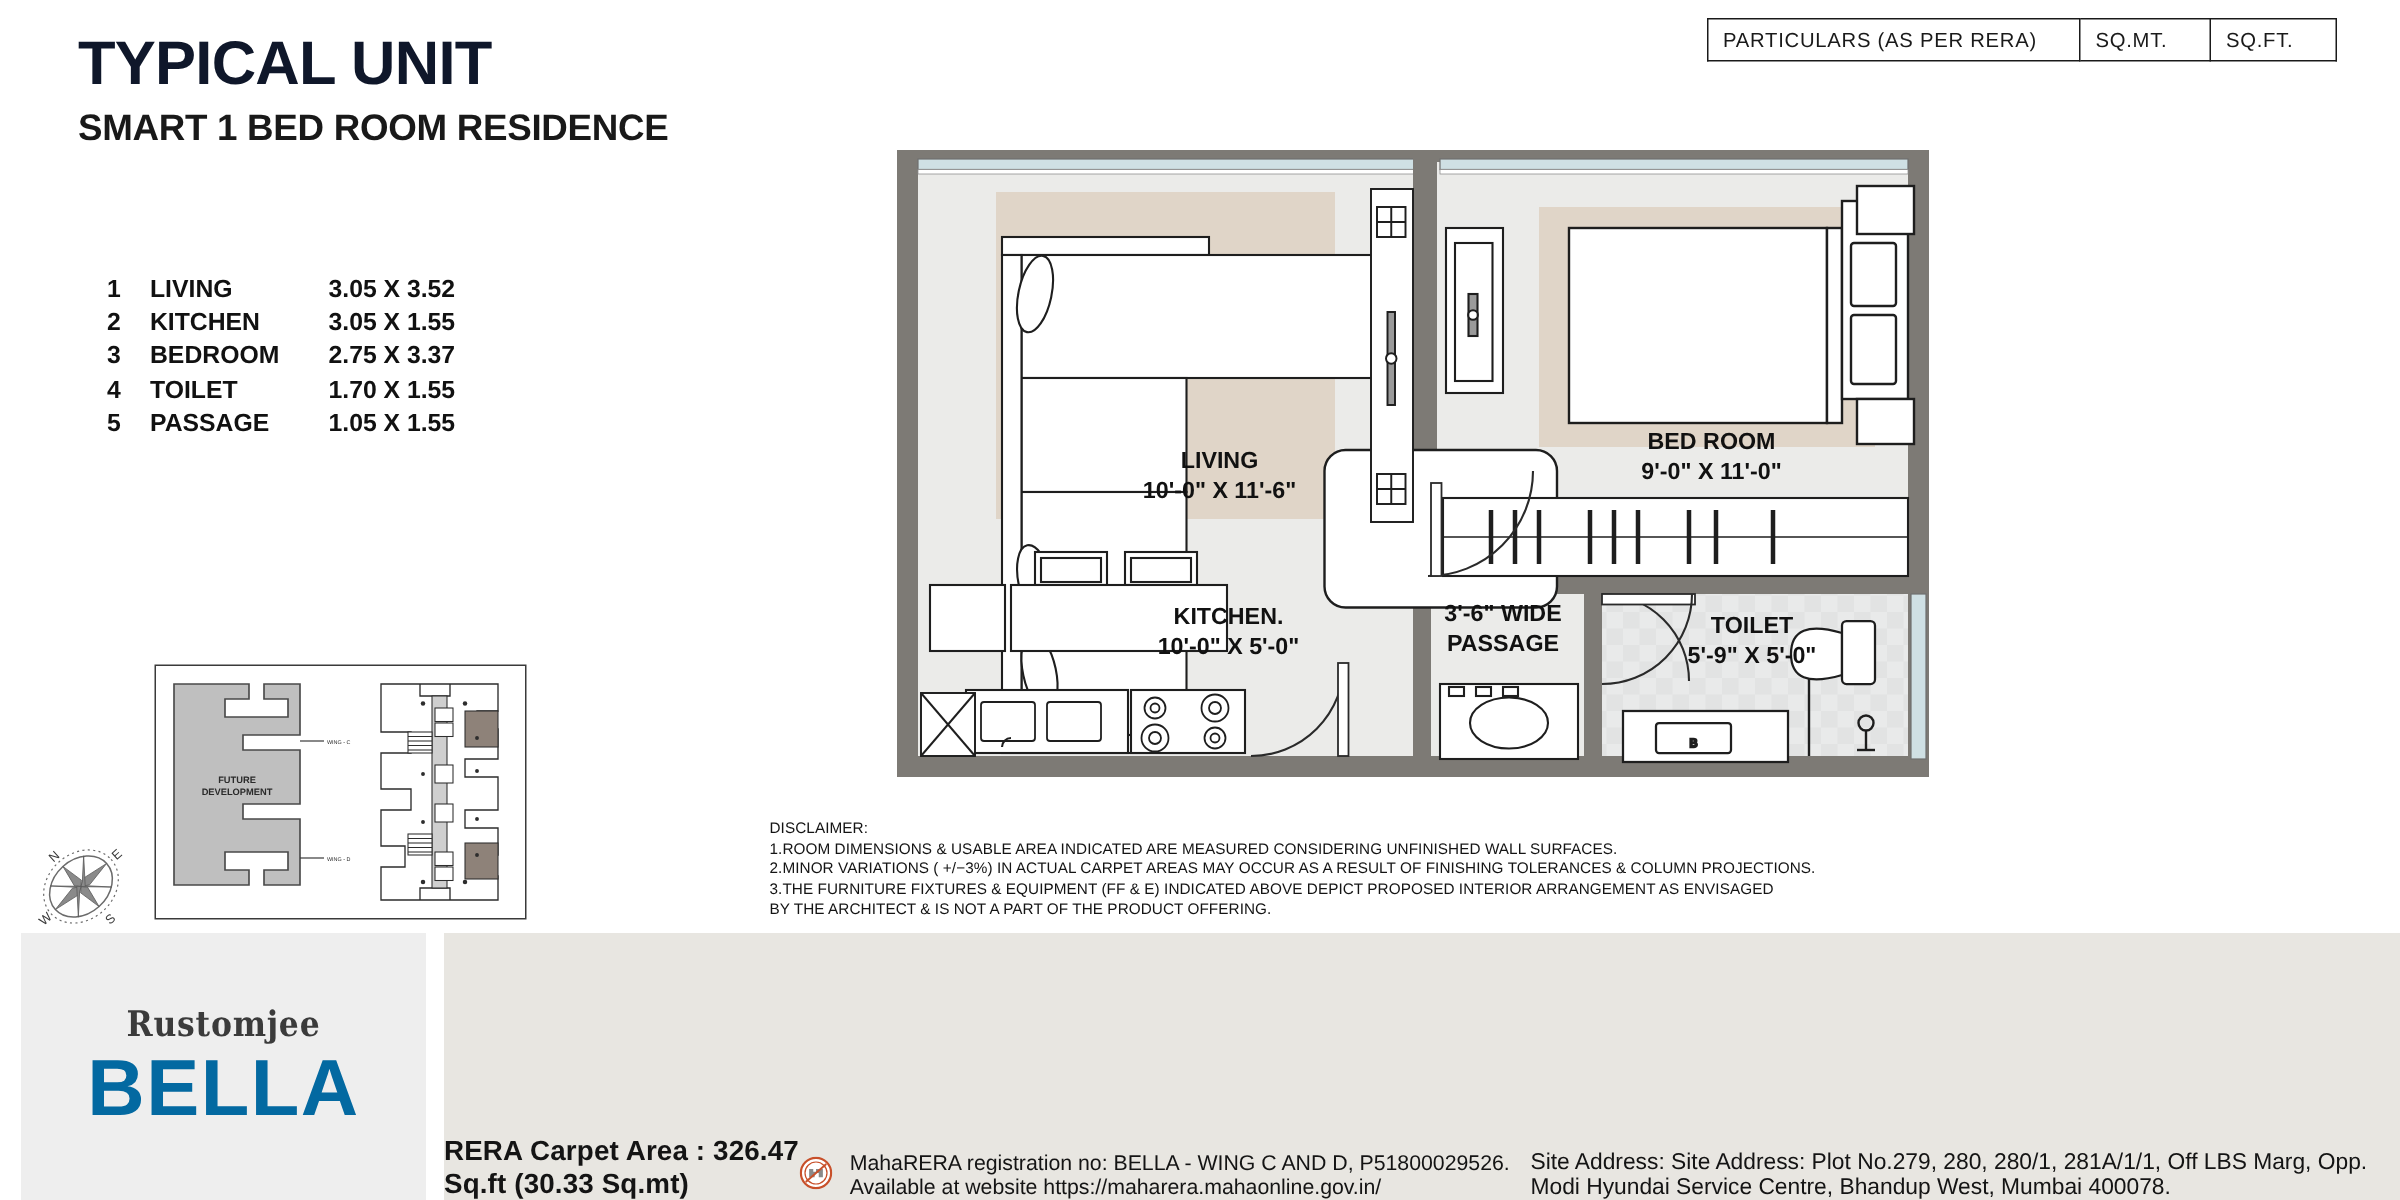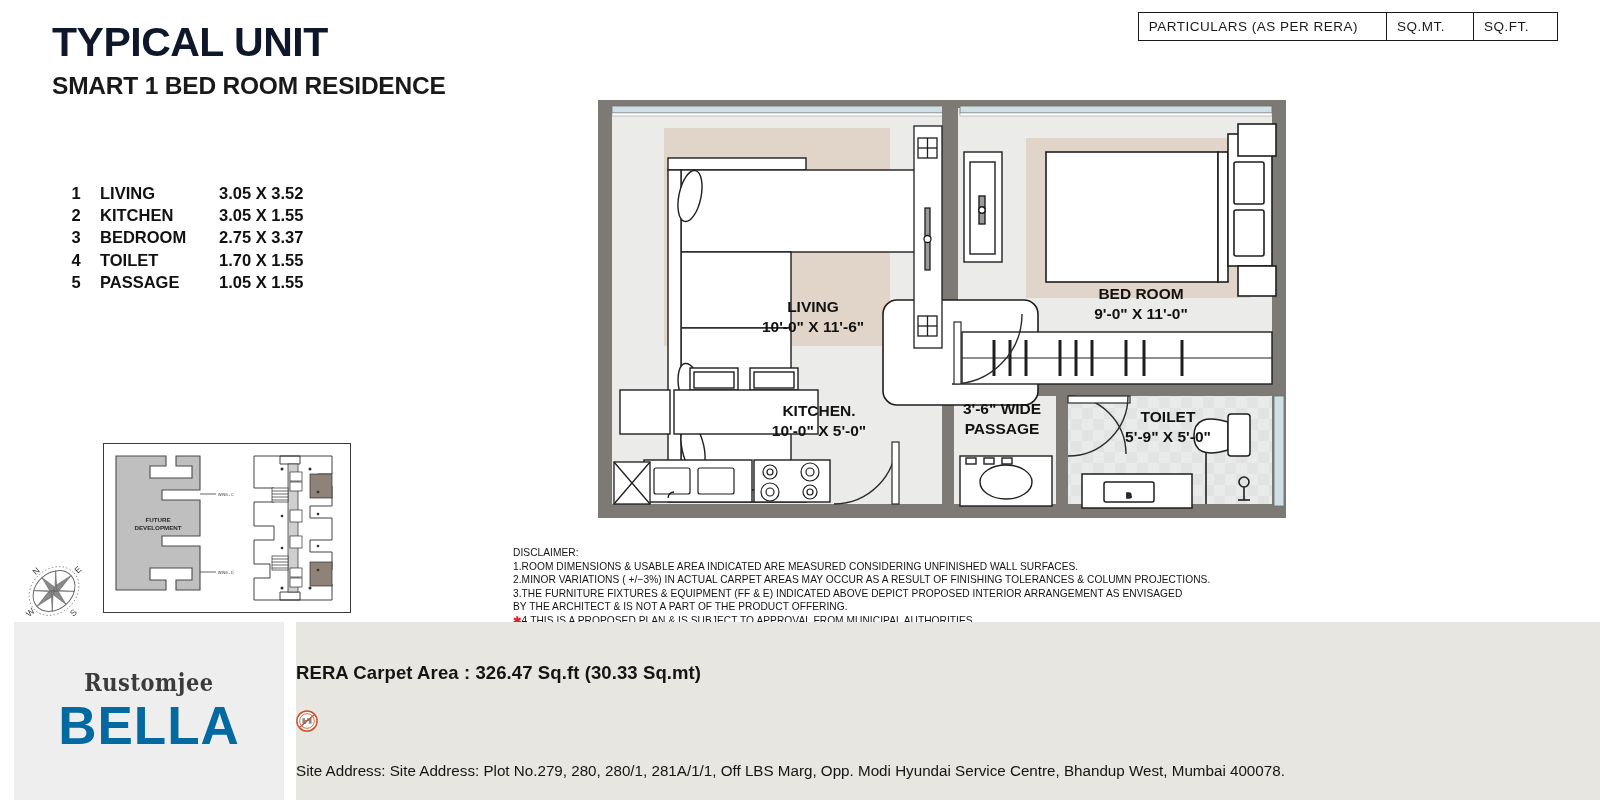--- a/index.html
+++ b/index.html
@@ -76,21 +76,21 @@
     font-size: 21px; color: #3b3b3b; letter-spacing: 0.5px;
     transform: scaleY(1.12);
   }
   #logo-bella {
     font-size: 53px; font-weight: bold; color: #0369a1;
     letter-spacing: 1px; line-height: 1.0; margin-top: 4px;
   }
   #info-panel {
     position: absolute; left: 296px; top: 0; width: 1304px; height: 178px;
     background: #e8e6e1;
-    display: flex; flex-direction: column; align-items: flex-start;
+    display: flex; flex-direction: row; align-items: flex-end;
   }
   #rera-area { font-size: 18.5px; font-weight: bold; color: #141414; margin-top: 40px; letter-spacing: 0.1px;}
   #rera-reg-row { display: flex; align-items: center; margin-top: 26px; }
   #rera-reg-text { font-size: 14.2px; color: #141414; margin-left: 11px; }
   #site-address { font-size: 15.2px; color: #141414; margin-top: 26px; }
 
   .maha-logo { width: 22px; height: 22px; }
 </style>
 </head>
 <body>
@@ -444,35 +444,35 @@
   <text x="570" y="342" font-family="Liberation Sans, sans-serif" font-size="15.5" font-weight="bold" fill="#111" text-anchor="middle">5'-9" X 5'-0"</text>
 </svg>
 </div>
 
 <div class="abs" id="disclaimer">
   <div class="ln">DISCLAIMER:</div>
   <div class="ln">1.ROOM DIMENSIONS &amp; USABLE AREA INDICATED ARE MEASURED CONSIDERING UNFINISHED WALL SURFACES.</div>
   <div class="ln">2.MINOR VARIATIONS ( +/−3%) IN ACTUAL CARPET AREAS MAY OCCUR AS A RESULT OF FINISHING TOLERANCES &amp; COLUMN PROJECTIONS.</div>
   <div class="ln">3.THE FURNITURE FIXTURES &amp; EQUIPMENT (FF &amp; E) INDICATED ABOVE DEPICT PROPOSED INTERIOR ARRANGEMENT AS ENVISAGED</div>
   <div class="ln">BY THE ARCHITECT &amp; IS NOT A PART OF THE PRODUCT OFFERING.</div>
-  <div class="ln"><span class="star">✱</span><span>4.THIS IS A PROPOSED PLAN &amp; IS SUBJECT TO APPROVAL FROM MUNICIPAL AUTHORITIES.</span></div>
 </div>
 
 <div class="abs" id="footer">
   <div id="logo-panel">
     <div id="logo-rustomjee">Rustomjee</div>
     <div id="logo-bella">BELLA</div>
   </div>
   <div id="info-panel">
     <div id="rera-area">RERA Carpet Area : 326.47 Sq.ft (30.33 Sq.mt)</div>
     <div id="rera-reg-row">
       <span>
         <svg class="maha-logo" viewBox="0 0 24 24">
           <circle cx="12" cy="12" r="11" fill="#ffffff" stroke="#c8502a" stroke-width="1.6"></circle>
           <circle cx="12" cy="12" r="8" fill="none" stroke="#c8502a" stroke-width="0.9"></circle>
           <path d="M7,15 L7,9 L10,9 L10,11 L12,11 L12,9 L17,9 L17,15 L14,15 L14,12 L11,12 L11,15 Z" fill="#8a8a8a"></path>
           <line x1="4.5" y1="18.5" x2="19.5" y2="5.5" stroke="#c8502a" stroke-width="1.4"></line>
         </svg>
       </span>
+      <span id="rera-reg-text">MahaRERA registration no: BELLA - WING C AND D, P51800029526. Available at website https://maharera.mahaonline.gov.in/</span>
     </div>
     <div id="site-address">Site Address: Site Address: Plot No.279, 280, 280/1, 281A/1/1, Off LBS Marg, Opp. Modi Hyundai Service Centre, Bhandup West, Mumbai 400078.</div>
   </div>
 </div>
 
 </body></html>

